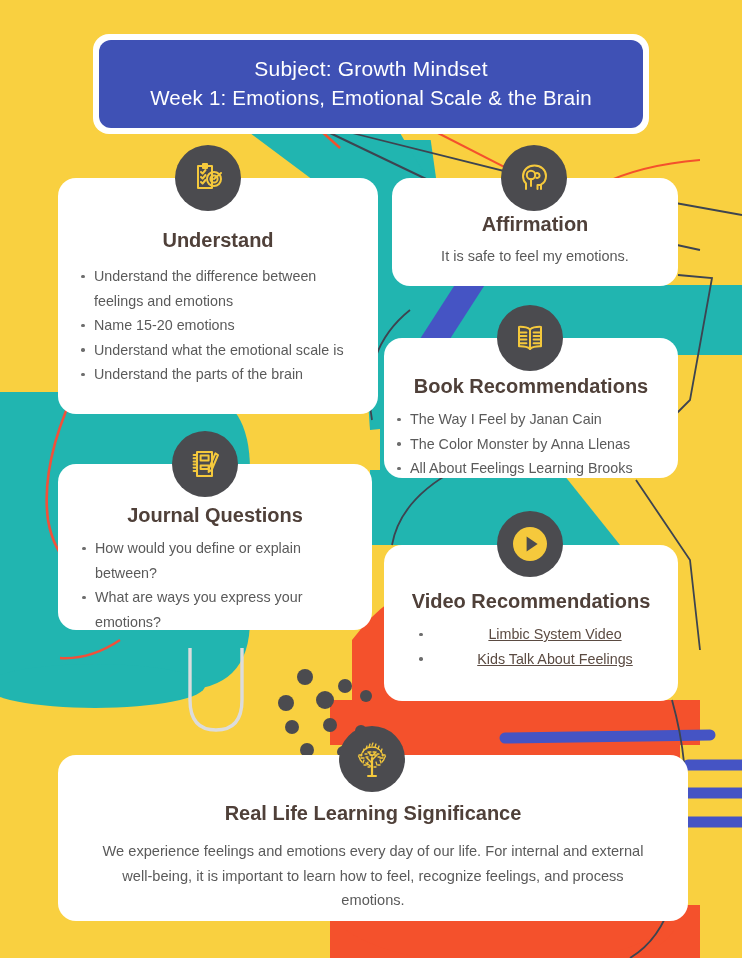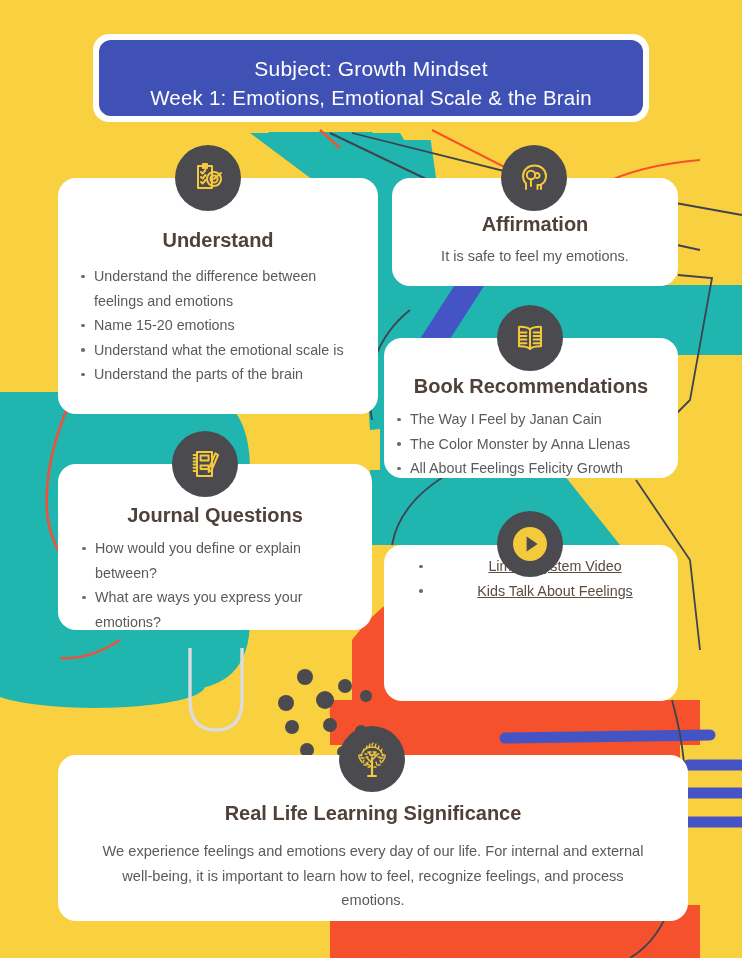--- a/index.html
+++ b/index.html
@@ -14,21 +14,21 @@
   #content{position:absolute;inset:0;z-index:2;width:742px;height:958px;}
 
   
   .header-wrap{
     position:absolute;left:93px;top:34px;width:556px;
     background:#ffffff;border-radius:16px;padding:6px;
     box-sizing:border-box;
   }
   .header-band{
     background:#3f51b5;border-radius:12px;
-    padding:14px 18px 4px;text-align:center;
+    padding:14px 18px 16px;text-align:center;
   }
   .header-line{
     color:#ffffff;font-size:21px;font-weight:400;
     line-height:29px;letter-spacing:.2px;
   }
   .header-line.l2{font-size:20.5px;}
 
   
   .card{
     position:absolute;background:#ffffff;border-radius:18px;
@@ -218,21 +218,21 @@
       <path d="M19 10.5v19.4"></path>
       <path d="M8.6 13.4h6.8M8.6 17h6.8M8.6 20.6h6.8M8.6 24.2h6.8"></path>
       <path d="M22.6 13.4h6.8M22.6 17h6.8M22.6 20.6h6.8M22.6 24.2h6.8"></path>
     </svg>
   </div>
   <div class="card" id="card-books">
     <div class="card-title">Book Recommendations</div>
     <ul class="blist">
       <li>The Way I Feel by Janan Cain</li>
       <li>The Color Monster by Anna Llenas</li>
-      <li>All About Feelings Felicity Growth</li>
+      <li>All About Feelings Learning Brooks</li>
     </ul>
   </div>
 
   <div class="icon-badge" id="badge-journal">
     <svg width="38" height="38" viewBox="0 0 38 38" fill="none" stroke="#f5c93c" stroke-width="2" stroke-linecap="round" stroke-linejoin="round">
       <path d="M11 7h15v24H11z"></path>
       <path d="M7.6 10h3.4M7.6 13.2h3.4M7.6 16.4h3.4M7.6 19.6h3.4M7.6 22.8h3.4M7.6 26h3.4"></path>
       <path d="M14.6 10.4h8v5h-8z"></path>
       <path d="M14.6 20.4h8v3.6h-8z"></path>
       <path d="M29.4 8.4l2.6 1.6-6.4 15-3 2 .4-3.6z"></path>
@@ -246,20 +246,21 @@
     </ul>
   </div>
 
   <div class="icon-badge" id="badge-videos">
     <svg width="44" height="44" viewBox="0 0 44 44">
       <circle cx="22" cy="22" r="17" fill="#f5c93c"></circle>
       <path d="M18.6 14.4l11 7.6-11 7.6z" fill="#4b4b4f"></path>
     </svg>
   </div>
   <div class="card" id="card-videos">
+    <div class="card-title">Video Recommendations</div>
     <ul class="blist">
       <li><span class="link-item">Limbic System Video</span></li>
       <li><span class="link-item">Kids Talk About Feelings</span></li>
     </ul>
   </div>
 
   <div class="icon-badge" id="badge-real">
     <svg width="46" height="46" viewBox="0 0 46 46" fill="none" stroke="#f5c93c" stroke-width="1.5" stroke-linecap="round">
       <path d="M23 40V22" stroke-width="2.2"></path>
       <path d="M23 27l-5-5M23 24l5-5M23 31l-6-4M23 20l-4-4M23 20l4-4"></path>

